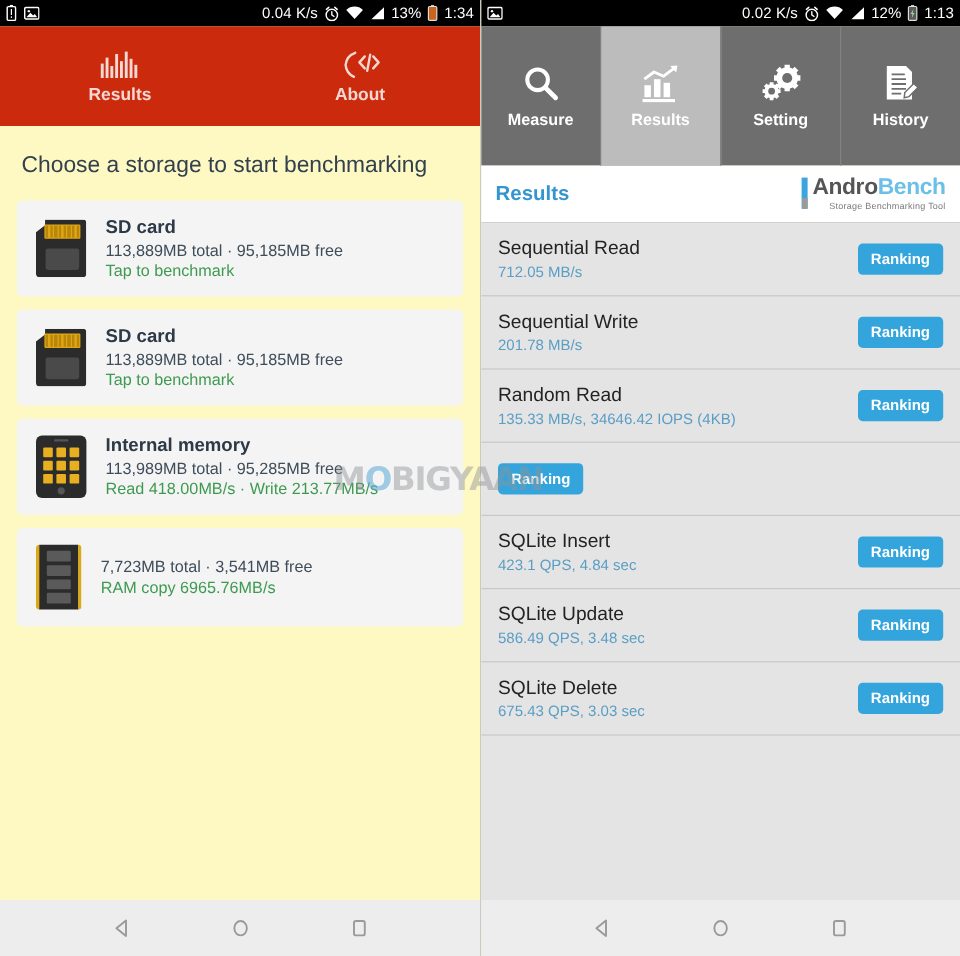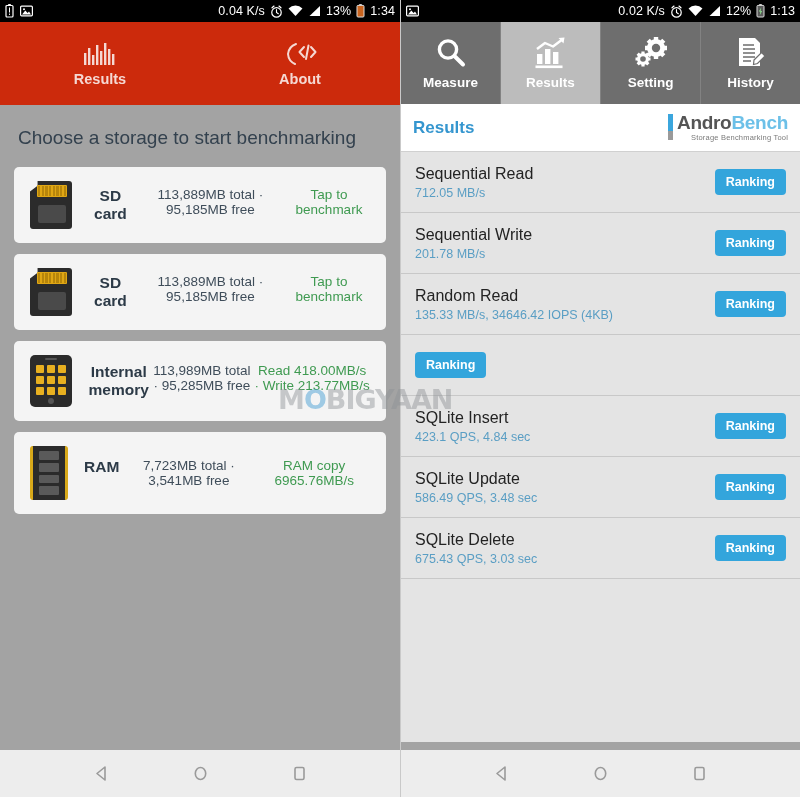--- a/index.html
+++ b/index.html
@@ -1,20 +1,20 @@
 <!DOCTYPE html>
 <html><head>
 <meta charset="utf-8">
 <style>
   * { margin:0; padding:0; box-sizing:border-box; }
   html,body { width:800px; height:797px; background:#fff;
     font-family:"Liberation Sans", sans-serif; overflow:hidden; }
 
   .screens { display:flex; width:800px; height:797px; }
-  .phone { width:400px; height:797px; position:relative; overflow:hidden; background:#a3a3a3; }
+  .phone { width:400px; height:797px; position:relative; overflow:hidden; background:#fef9c3; }
   .phone.right { border-left:1px solid #c9c9c9; }
 
   
   .statusbar { height:22px; background:#000; color:#fff; display:flex;
     align-items:center; font-size:12.5px; padding:0 5px; gap:5px; }
   .sb-left { display:flex; align-items:center; gap:6px; }
   .sb-right { margin-left:auto; display:flex; align-items:center; gap:5px; }
   .sb-text { font-size:12.5px; letter-spacing:.1px; white-space:nowrap; }
   .ico { display:inline-flex; align-items:center; justify-content:center; }
 
@@ -24,21 +24,21 @@
     justify-content:center; gap:4px; color:#fff; cursor:pointer; }
   .tab.active { background:#e8431f; }
   .tab .tlabel { font-size:14.5px; font-weight:bold; }
   .tab.dim .tlabel, .tab.dim .ico svg { opacity:.82; }
 
   .l-body { padding:0 14px; }
   .l-title { font-size:19px; color:#33414e; padding:22px 4px 18px; font-weight:400; }
 
   .card { background:#f4f4f4; border-radius:5px; display:flex; align-items:center;
     padding:14px 16px; gap:16px; margin-bottom:11px; cursor:pointer; }
-  .card .txt { display:flex; flex-direction:row; gap:2px;text-align:center; }
+  .card .txt { display:flex; flex-direction:column; gap:2px; }
   .c-name { font-size:15.5px; font-weight:bold; color:#2c3a47; }
   .c-sub  { font-size:13.5px; color:#3f4d5a; }
   .c-stat { font-size:13.5px; color:#3f9a51; }
   .card.settings { padding:20px 16px; min-height:78px; }
   .s-label { font-size:14.5px; color:#444; }
 
   
   .sd { width:42px; height:48px; position:relative; flex:0 0 42px; }
   .sd-body { position:absolute; inset:0; background:#2b2b2b; border-radius:3px;
     clip-path:polygon(0 0,100% 0,100% 100%,0 100%,0 22%,18% 10%,18% 0); }
@@ -59,21 +59,21 @@
     width:12px; height:2px; background:#555; border-radius:1px; }
 
   .ramic { width:38px; height:54px; flex:0 0 38px; background:#2b2b2b; border-radius:3px;
     position:relative; padding:5px 6px; display:flex; flex-direction:column; gap:3px;
     border-left:3px solid #d8a91a; border-right:3px solid #d8a91a; }
   .ramic i { flex:1; background:#5a5a5a; border-radius:1px; }
 
   .gearic { width:42px; height:42px; flex:0 0 42px; }
 
   
-  .r-tabbar { height:82px; display:flex; background:#6e6e6e; }
+  .r-tabbar { height:116px; display:flex; background:#6e6e6e; }
   .r-tab { flex:1; display:flex; flex-direction:column; align-items:center;
     justify-content:center; gap:5px; color:#fff; cursor:pointer;
     border-right:1px solid #828282; }
   .r-tab:last-child { border-right:none; }
   .r-tab.active { background:#bcbcbc; }
   .r-tab .tlabel { font-size:13.5px; font-weight:bold; }
 
   .r-head { height:48px; background:#fff; display:flex; align-items:center;
     justify-content:space-between; padding:0 12px; border-bottom:1px solid #d0d0d0; }
   .r-head-title { font-size:17px; font-weight:bold; color:#3596cf; }
@@ -266,21 +266,20 @@
       </div>
 
       <div class="card">
         <div class="ramic">
           <i></i>
             <i></i>
             <i></i>
             <i></i>
         </div>
         <div class="txt">
-          <span class="c-name">RAM</span>
           <span class="c-sub">7,723MB total · 3,541MB free</span>
           <span class="c-stat">RAM copy 6965.76MB/s</span>
         </div>
       </div>
 
     </div>
 
     <div class="navbar">
       <span class="navbtn">
         <svg width="17" height="17" viewBox="0 0 17 17">

